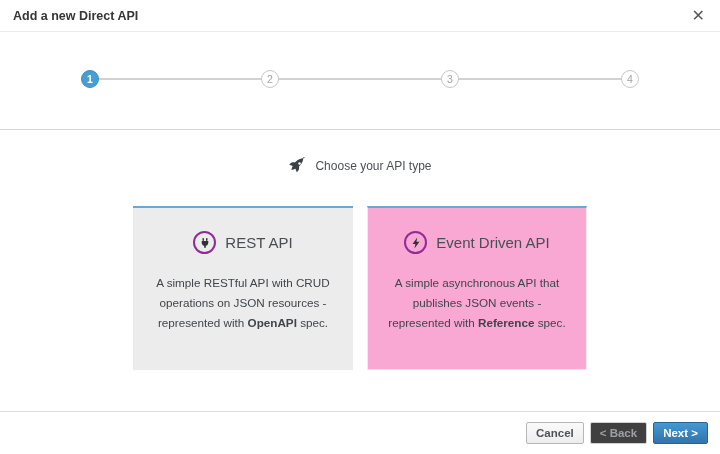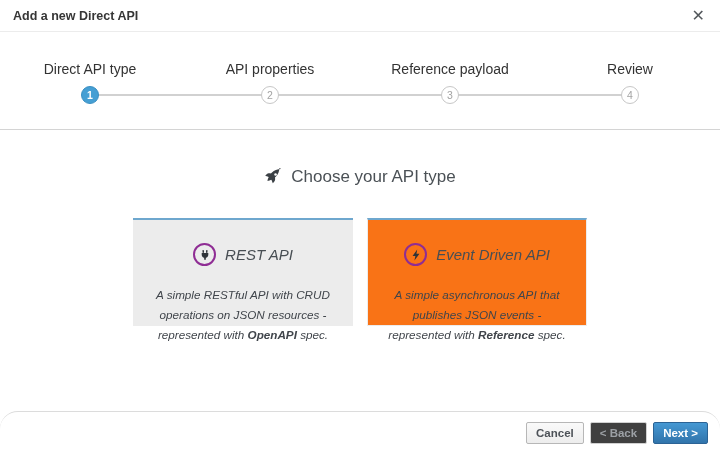--- a/index.html
+++ b/index.html
@@ -55,38 +55,38 @@
     background: #fff; border: 1px solid #c7c7c7; color: #a3a3a3;
     position: relative; z-index: 2; cursor: pointer;
   }
   .step-circle.active {
     background: #459fd4; border-color: #3a8fc2; color: #fff; font-weight: bold;
   }
 
   
   .modal-body { flex: 1 1 auto; background: #fff; }
   .choose-heading {
-    margin-top: 37px;
+    margin-top: 27px;
     display: flex; align-items: center; justify-content: center; gap: 9px;
-    font-size: 17px; color: #4b5156;
+    font-size: 12px; color: #4b5156;
   }
   .rocket-icon { width: 18px; height: 18px; display: inline-flex; }
 
   .cards-row {
     margin-top: 31px;
     display: flex; justify-content: center; gap: 14px;
   }
   .api-card {
-    width: 220px; height: 108px;
+    width: 220px; height: 164px;
     border-top: 2px solid #6ea7ce;
-    text-align: center; cursor: pointer; font-style: italic;
+    text-align: center; cursor: pointer;
   }
   .api-card.selected { background: #ececec; }
   .api-card.plain {
-    background: #f97316;
+    background: #f9a8d4;
     border-left: 1px solid #ececec;
     border-right: 1px solid #ececec;
     border-bottom: 1px solid #ececec;
   }
   .card-head {
     margin-top: 23px;
     display: flex; align-items: center; justify-content: center; gap: 9px;
   }
   .type-icon {
     width: 23px; height: 23px; border-radius: 50%;
@@ -101,21 +101,21 @@
     font-size: 11.7px; line-height: 20px; color: #40454b;
   }
   .card-desc b { font-weight: bold; }
 
   
   .modal-footer {
     flex: 0 0 43px;
     border-top: 1px solid #dcdcdc;
     background: #fff;
     display: flex; align-items: center; justify-content: flex-end;
-    padding: 0 12px; gap: 6px; border-radius: 18px;
+    padding: 0 12px; gap: 6px;
   }
   .btn {
     font-family: "Liberation Sans", sans-serif;
     font-size: 11.5px; font-weight: bold;
     padding: 4px 9px; border-radius: 2px; cursor: pointer;
   }
   .btn-default {
     background: linear-gradient(to bottom, #fafafa, #ededed);
     border: 1px solid #b7b7b7; color: #4d5258;
   }
@@ -133,34 +133,20 @@
 <body>
 
 <div class="modal">
 
   <div class="modal-header">
     <span class="modal-title">Add a new Direct API</span>
     <button class="close-btn">✕</button>
   </div>
 
   <div class="stepper">
-    <div class="steps-row">
-      <div class="step">
-        <span class="step-label">Direct API type</span>
-      </div>
-      <div class="step">
-        <span class="step-label">API properties</span>
-      </div>
-      <div class="step">
-        <span class="step-label">Reference payload</span>
-      </div>
-      <div class="step">
-        <span class="step-label">Review</span>
-      </div>
-    </div>
     <div class="circles-row">
       <div class="step-track"></div>
       <div class="circle-cell">
         <div class="step-circle active">1</div>
       </div>
       <div class="circle-cell">
         <div class="step-circle">2</div>
       </div>
       <div class="circle-cell">
         <div class="step-circle">3</div>

